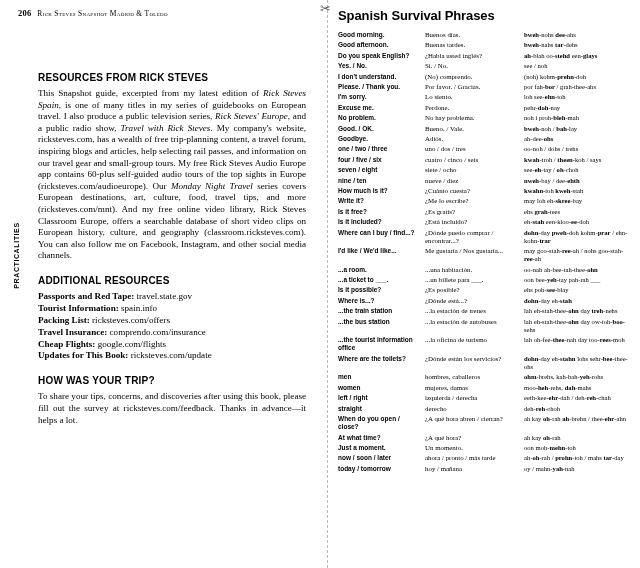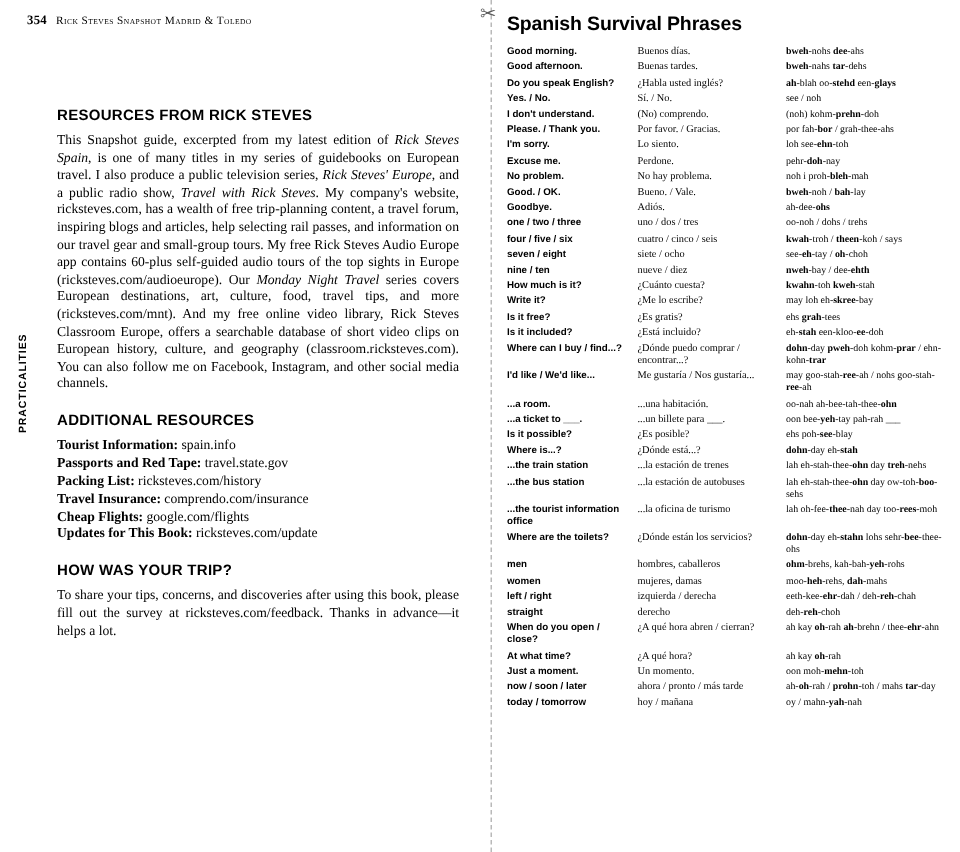--- a/index.html
+++ b/index.html
@@ -161,34 +161,34 @@
   td.pr b { font-weight: bold; }
 </style>
 </head>
 <body>
 
 <div class="page">
 
   <div class="left-page">
 
     <div class="page-head">
-      <span class="pnum">354</span><span class="ptitle">Rick Steves Snapshot Madrid &amp; Toledo</span>
+      <span class="pnum">206</span><span class="ptitle">Rick Steves Snapshot Madrid &amp; Toledo</span>
     </div>
 
     <div class="vert-tab">PRACTICALITIES</div>
 
     <div class="left-col">
       <h2 class="sec">RESOURCES FROM RICK STEVES</h2>
       <p class="body"><span id="p1">This Snapshot guide, excerpted from my latest edition of <i>Rick Steves Spain</i>, is one of many titles in my series of guidebooks on European travel. I also produce a public television series, <i>Rick Steves' Europe</i>, and a public radio show, <i>Travel with Rick Steves</i>. My company's website, ricksteves.com, has a wealth of free trip-planning content, a travel forum, inspiring blogs and articles, help selecting rail passes, and information on our travel gear and small-group tours. My free Rick Steves Audio Europe app contains 60-plus self-guided audio tours of the top sights in Europe (ricksteves.com/audioeurope). Our <i>Monday Night Travel</i> series covers European destinations, art, culture, food, travel tips, and more (ricksteves.com/mnt). And my free online video library, Rick Steves Classroom Europe, offers a searchable database of short video clips on European history, culture, and geography (classroom.ricksteves.com). You can also follow me on Facebook, Instagram, and other social media channels.</span></p>
 
       <h2 class="sec mt">ADDITIONAL RESOURCES</h2>
       <ul class="res" id="res-list">
+          <li><b>Passports and Red Tape:</b><span> travel.state.gov</span></li>
           <li><b>Tourist Information:</b><span> spain.info</span></li>
-          <li><b>Passports and Red Tape:</b><span> travel.state.gov</span></li>
-          <li><b>Packing List:</b><span> ricksteves.com/history</span></li>
+          <li><b>Packing List:</b><span> ricksteves.com/offers</span></li>
           <li><b>Travel Insurance:</b><span> comprendo.com/insurance</span></li>
           <li><b>Cheap Flights:</b><span> google.com/flights</span></li>
           <li><b>Updates for This Book:</b><span> ricksteves.com/update</span></li>
         </ul>
 
       <h2 class="sec mt">HOW WAS YOUR TRIP?</h2>
       <p class="body">To share your tips, concerns, and discoveries after using this book, please fill out the survey at ricksteves.com/feedback. Thanks in advance—it helps a lot.</p>
     </div>
   </div>
 

